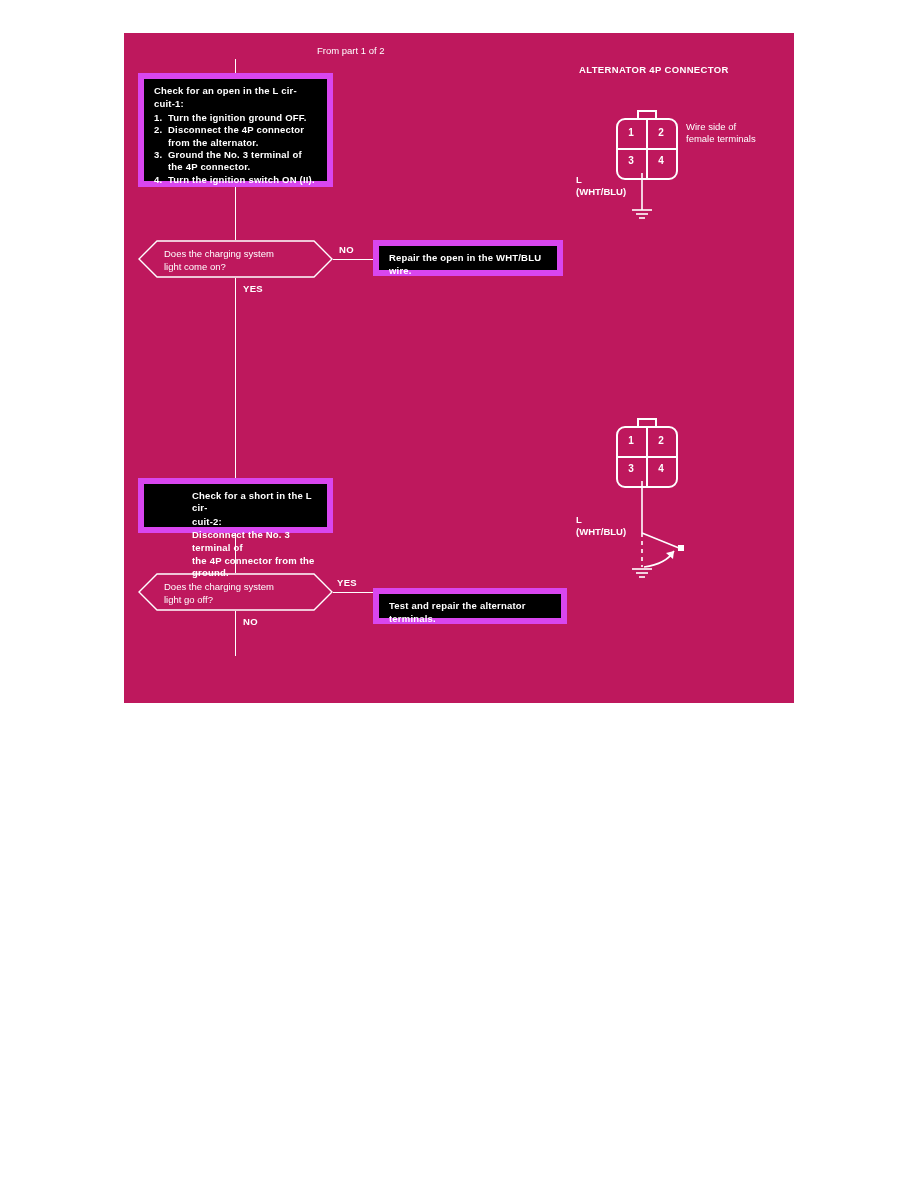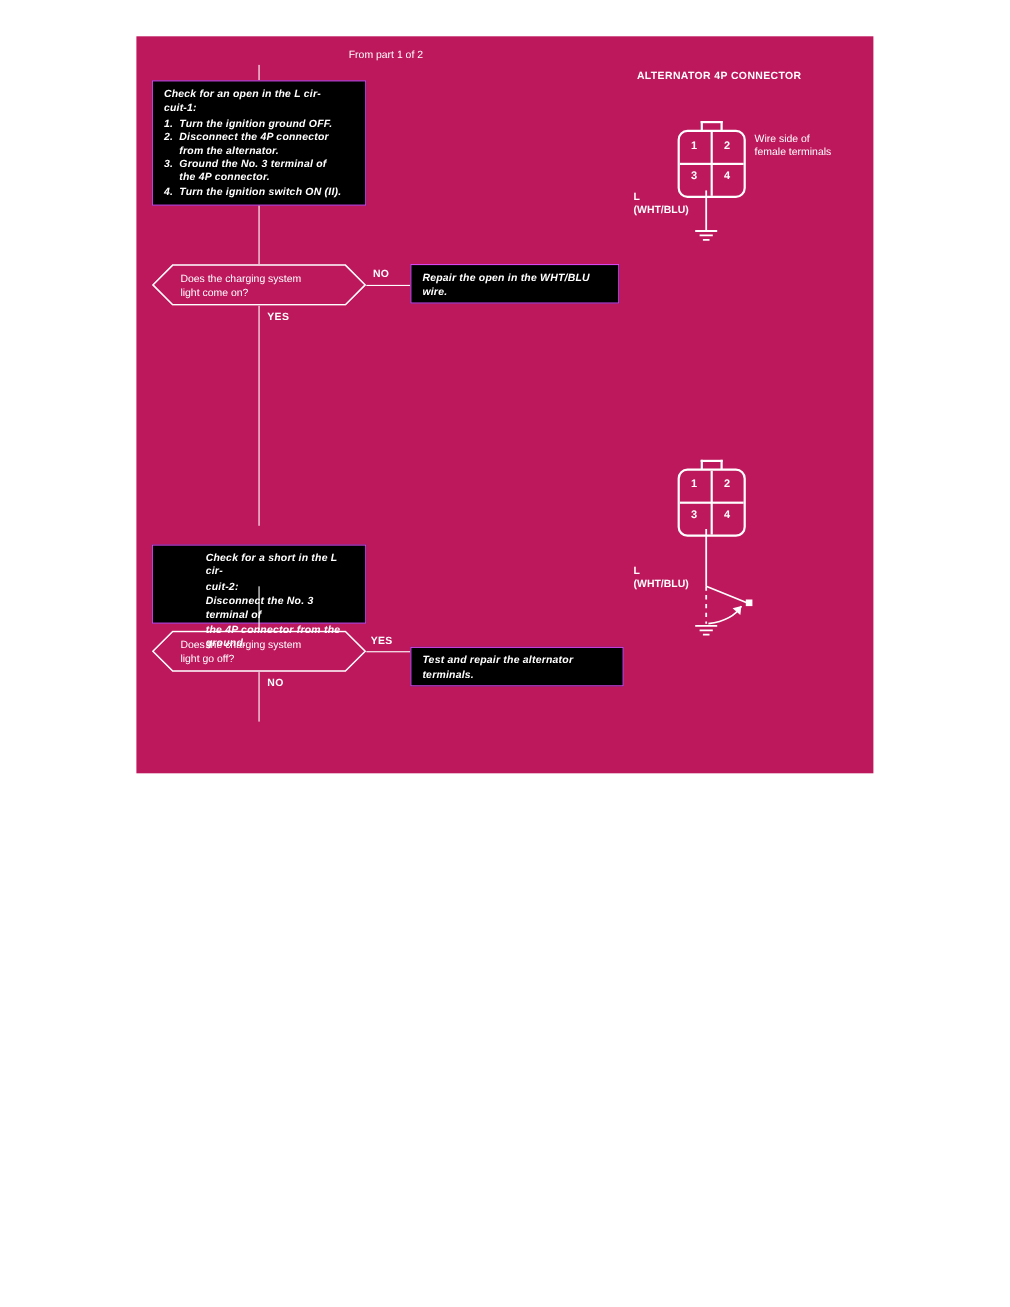--- a/index.html
+++ b/index.html
@@ -26,30 +26,29 @@
     color: #ffffff;
     overflow: hidden;
   }
 
   
   .abs { position: absolute; }
 
   
   .proc {
     position: absolute;
-    border: 1px solid #d946ef;
+    border: 6px solid #d946ef;
     box-sizing: border-box;
     background: #000000;
     color: #ffffff;
     font-weight: bold;
     font-size: 9.5px;
     line-height: 12.4px;
     padding: 6px 8px 6px 10px;
     letter-spacing: .2px;
-    font-style: italic;
   }
 
   .proc .hdr { display: block; margin-bottom: 1px; }
 
   
   .steps { display: block; margin: 0; padding: 0; }
   .step {
     display: flex;
     align-items: flex-start;
     font-weight: bold;
@@ -200,21 +199,21 @@
   <div class="branch" style="left:215px; top:211px;">NO</div>
 
   <div class="proc" style="left:249px; top:207px; width:190px; height:36px;">
     <span class="hdr">Repair the open in the WHT/BLU</span>
     <span class="hdr">wire.</span>
   </div>
 
   <div class="vline" style="left:111px; top:245px; height:200px;"></div>
   <div class="branch" style="left:119px; top:250px;">YES</div>
 
-  <div class="proc" style="left:14px; top:462px; width:195px; height:72px;padding-left:48px;">
+  <div class="proc" style="left:14px; top:445px; width:195px; height:55px;padding-left:48px;">
     <span class="hdr">Check for a short in the L cir-</span>
     <span class="hdr">cuit-2:</span>
     <span class="hdr">Disconnect the No. 3 terminal of</span>
     <span class="hdr">the 4P connector from the ground.</span>
   </div>
 
   <div class="vline" style="left:111px; top:500px; height:40px;"></div>
 
   <div class="decision" style="left:14px; top:540px; width:195px; height:38px;">
     <svg class="hexwrap" viewBox="0 0 195 38" preserveAspectRatio="none">

